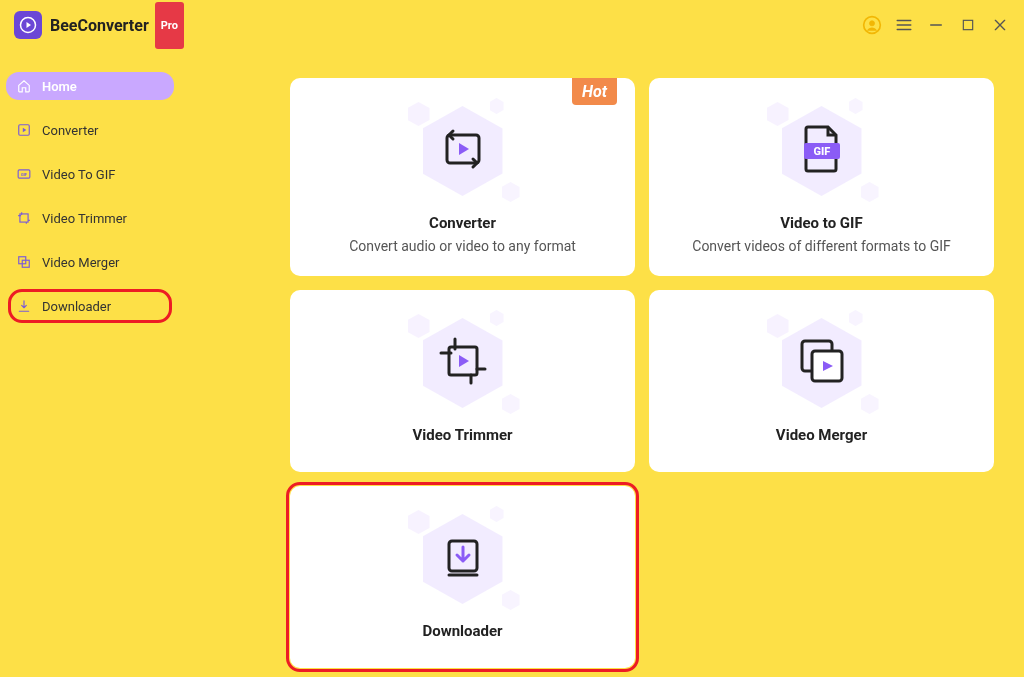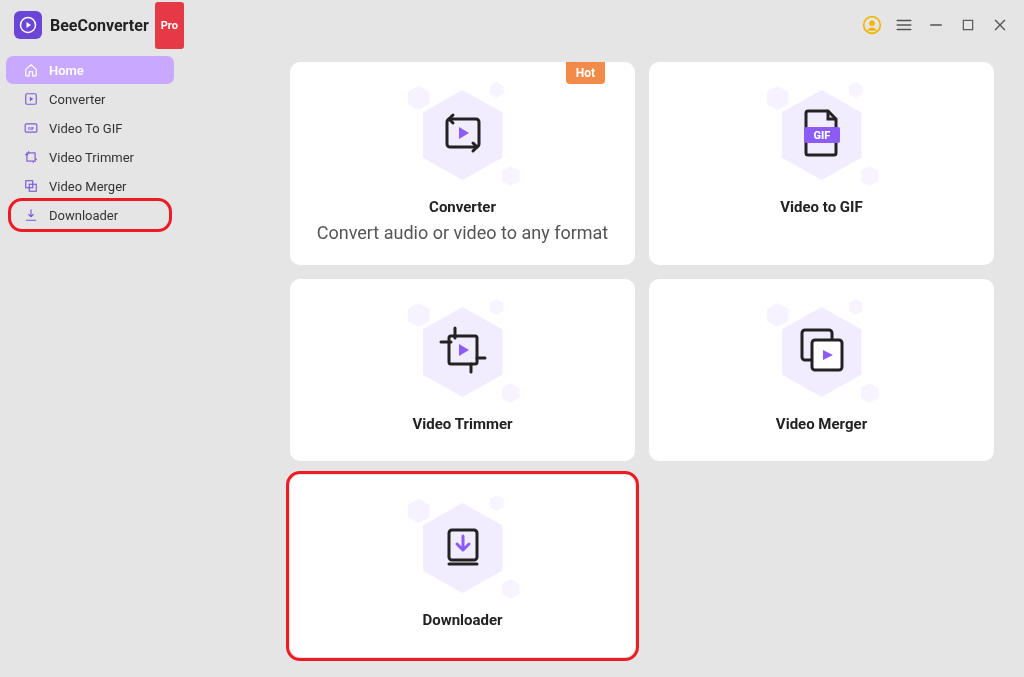--- a/index.html
+++ b/index.html
@@ -8,21 +8,22 @@
     background: #f5f5fa;
     width: 1024px;
     height: 677px;
     overflow: hidden;
   }
   .app {
     display: flex;
     flex-direction: column;
     width: 100%;
     height: 100%;
-    background: #e5e5e5;
+    background: #fde047;
+    gap: 16px;
   }
   .titlebar {
     display: flex;
     align-items: center;
     padding: 10px 14px 6px 14px;
     height: 46px;
   }
   .logo {
     width: 28px; height: 28px;
     background: #6b46d6;
@@ -65,26 +66,26 @@
     flex: 1;
   }
   .sidebar {
     width: 180px;
     padding: 10px 6px;
   }
   .side-item {
     display: flex;
     align-items: center;
     gap: 10px;
-    padding: 6px 17px;
-    border-radius: 7px;
+    padding: 6px 10px;
+    border-radius: 13px;
     font-size: 13px;
     color: #333;
     cursor: pointer;
-    margin-bottom: 1px;
+    margin-bottom: 16px;
     position: relative;
   }
   .side-item.active {
     background: #c9a8ff;
     color: #fff;
     font-weight: 600;
   }
   .side-item .si-icon {
     width: 16px; height: 16px;
     display: flex; align-items: center; justify-content: center;
@@ -113,27 +114,28 @@
   .card {
     background: #fff;
     border-radius: 10px;
     padding: 18px 20px 22px 20px;
     text-align: center;
     position: relative;
     cursor: pointer;
   }
   .card .hot {
     position: absolute;
-    top: 0; right: 30px;
+    top: 0; right: 18px;
     background: #f28a4a;
     color: #fff;
-    font-size: 12px;
+    font-size: 16px;
     font-weight: 700;
     padding: 4px 10px;
     border-radius: 0 0 4px 4px;
+    font-style: italic;
   }
   .card-icon-wrap {
     position: relative;
     width: 130px; height: 110px;
     margin: 0 auto 8px auto;
     display: flex; align-items: center; justify-content: center;
   }
   .hex {
     position: absolute;
     background: #f1eaff;
@@ -147,21 +149,21 @@
     position: relative;
     z-index: 2;
   }
   .card-title {
     font-weight: 700;
     font-size: 15px;
     color: #222;
     margin-bottom: 6px;
   }
   .card-desc {
-    font-size: 18px;
+    font-size: 14px;
     color: #555;
   }
   .red-outline.card-out {
     left: -4px; right: -4px; top: -4px; bottom: -4px;
     border-radius: 14px;
   }
 </style>
 </head>
 <body>
 
@@ -304,20 +306,21 @@
             <span class="card-icon">
               <svg width="48" height="52" viewBox="0 0 48 52">
                   <path d="M10 4h20l8 8v34a2 2 0 0 1-2 2H10a2 2 0 0 1-2-2V6a2 2 0 0 1 2-2z" fill="none" stroke="#222" stroke-width="3"></path>
                   <path d="M30 4v8h8" fill="none" stroke="#222" stroke-width="3"></path>
                   <rect x="6" y="20" width="36" height="16" rx="2" fill="#8b5cf6"></rect>
                   <text x="24" y="32" font-size="11" font-weight="800" fill="#fff" text-anchor="middle">GIF</text>
                 </svg>
             </span>
           </div>
           <div class="card-title">Video to GIF</div>
+          <div class="card-desc">Convert videos of different formats to GIF</div>
         </div>
 
         <div class="card">
           <div class="card-icon-wrap">
             <div class="hex main-hex"></div>
               <div class="hex s1"></div>
               <div class="hex s2"></div>
               <div class="hex s3"></div>
             <span class="card-icon">
               <svg width="52" height="52" viewBox="0 0 52 52">

